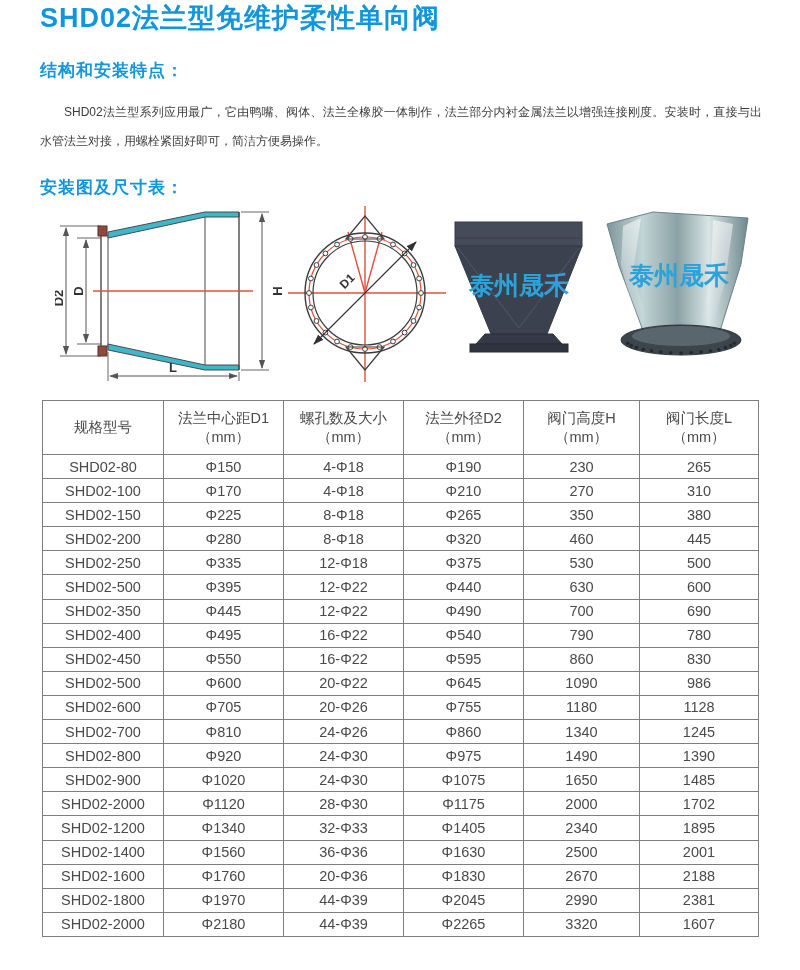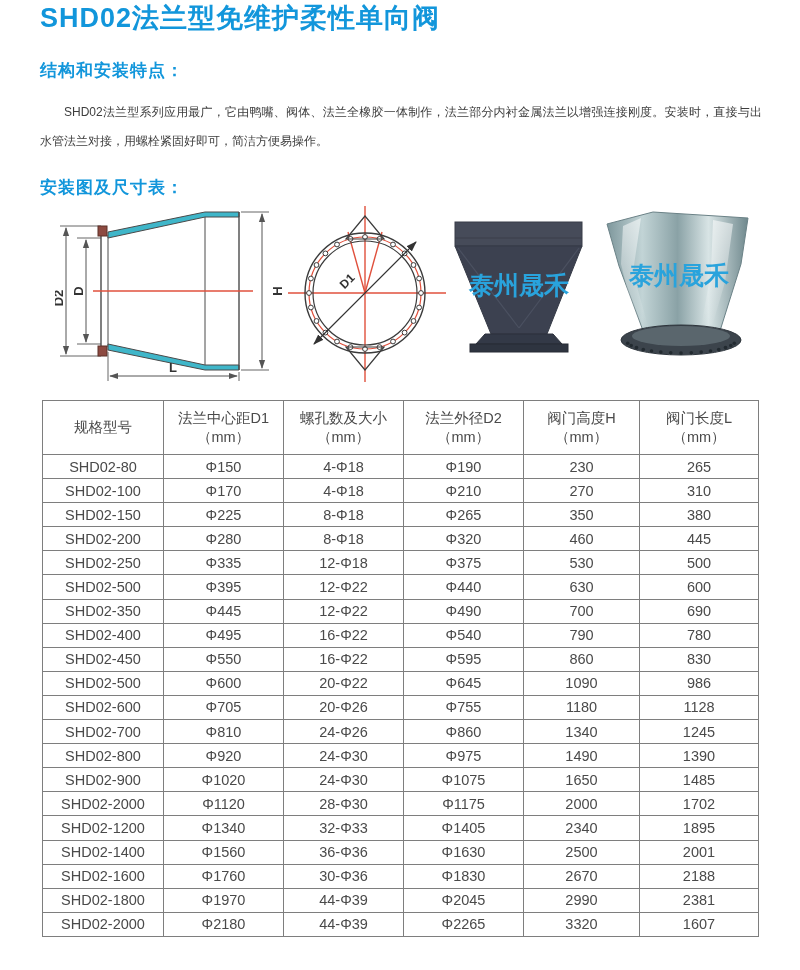--- a/index.html
+++ b/index.html
@@ -355,21 +355,21 @@
         <td>SHD02-1400</td>
         <td>Φ1560</td>
         <td>36-Φ36</td>
         <td>Φ1630</td>
         <td>2500</td>
         <td>2001</td>
       </tr>
       <tr>
         <td>SHD02-1600</td>
         <td>Φ1760</td>
-        <td>30-Φ36</td>
+        <td>20-Φ36</td>
         <td>Φ1830</td>
         <td>2670</td>
         <td>2188</td>
       </tr>
       <tr>
         <td>SHD02-1800</td>
         <td>Φ1970</td>
         <td>44-Φ39</td>
         <td>Φ2045</td>
         <td>2990</td>

